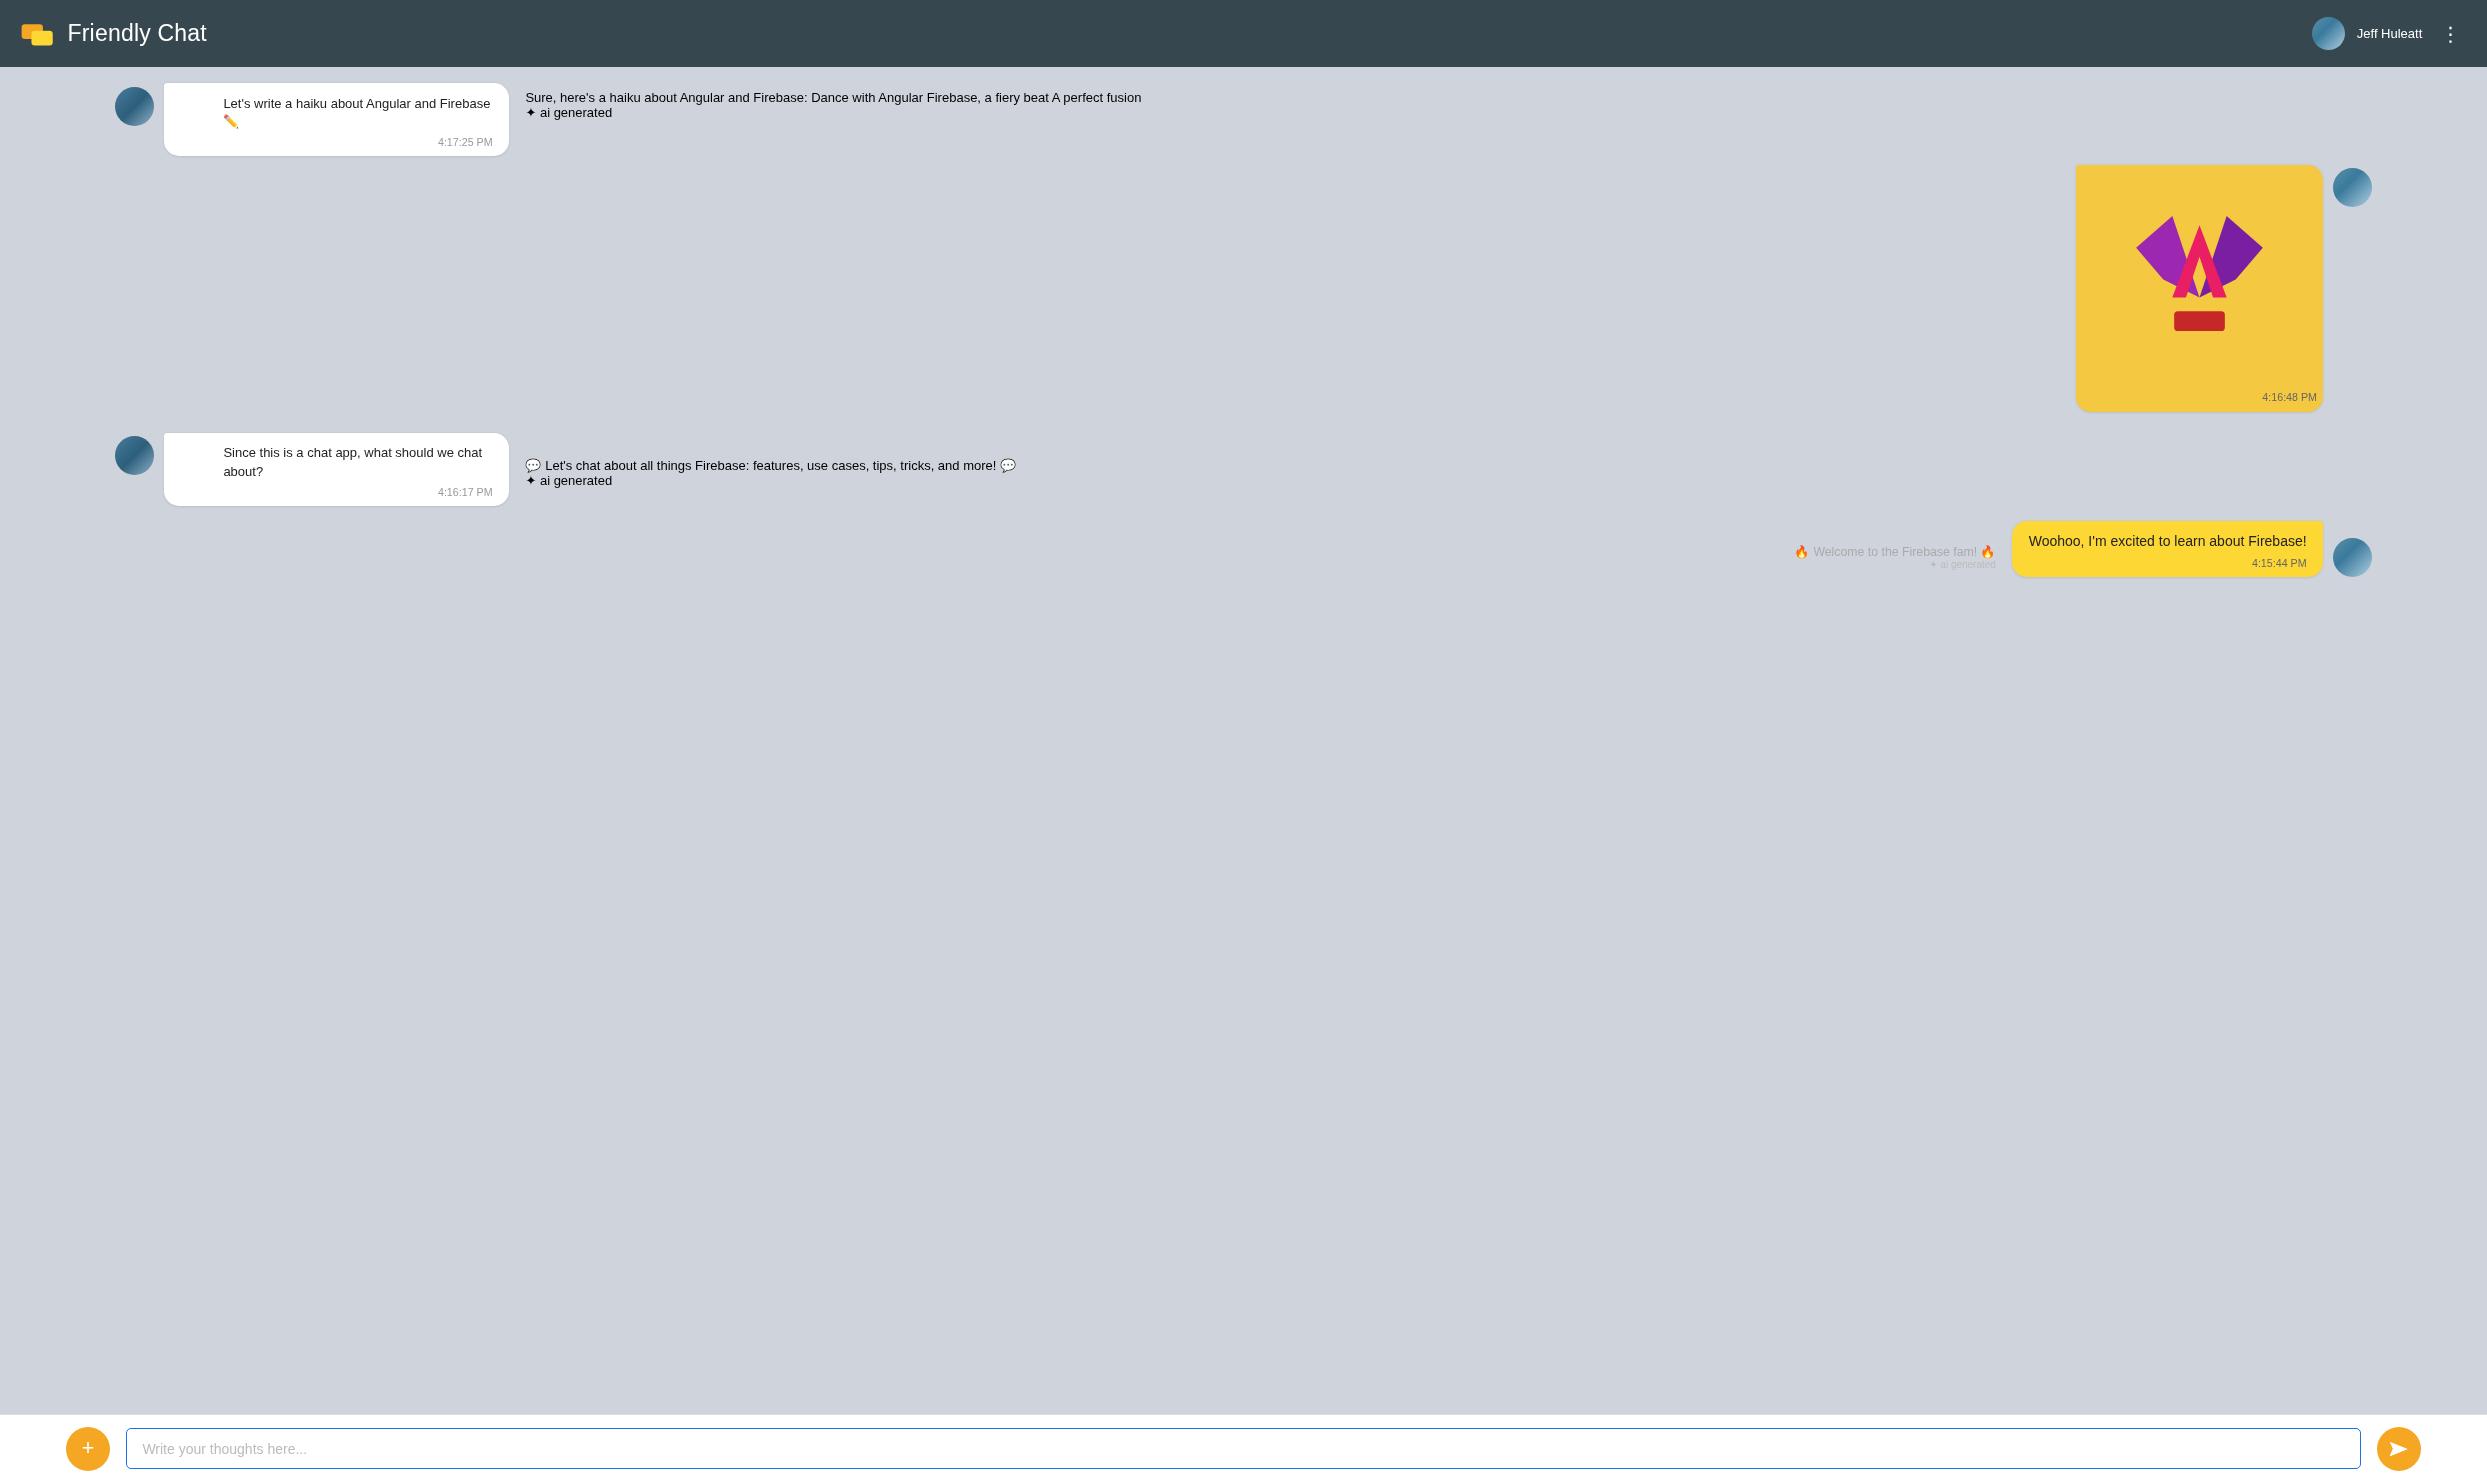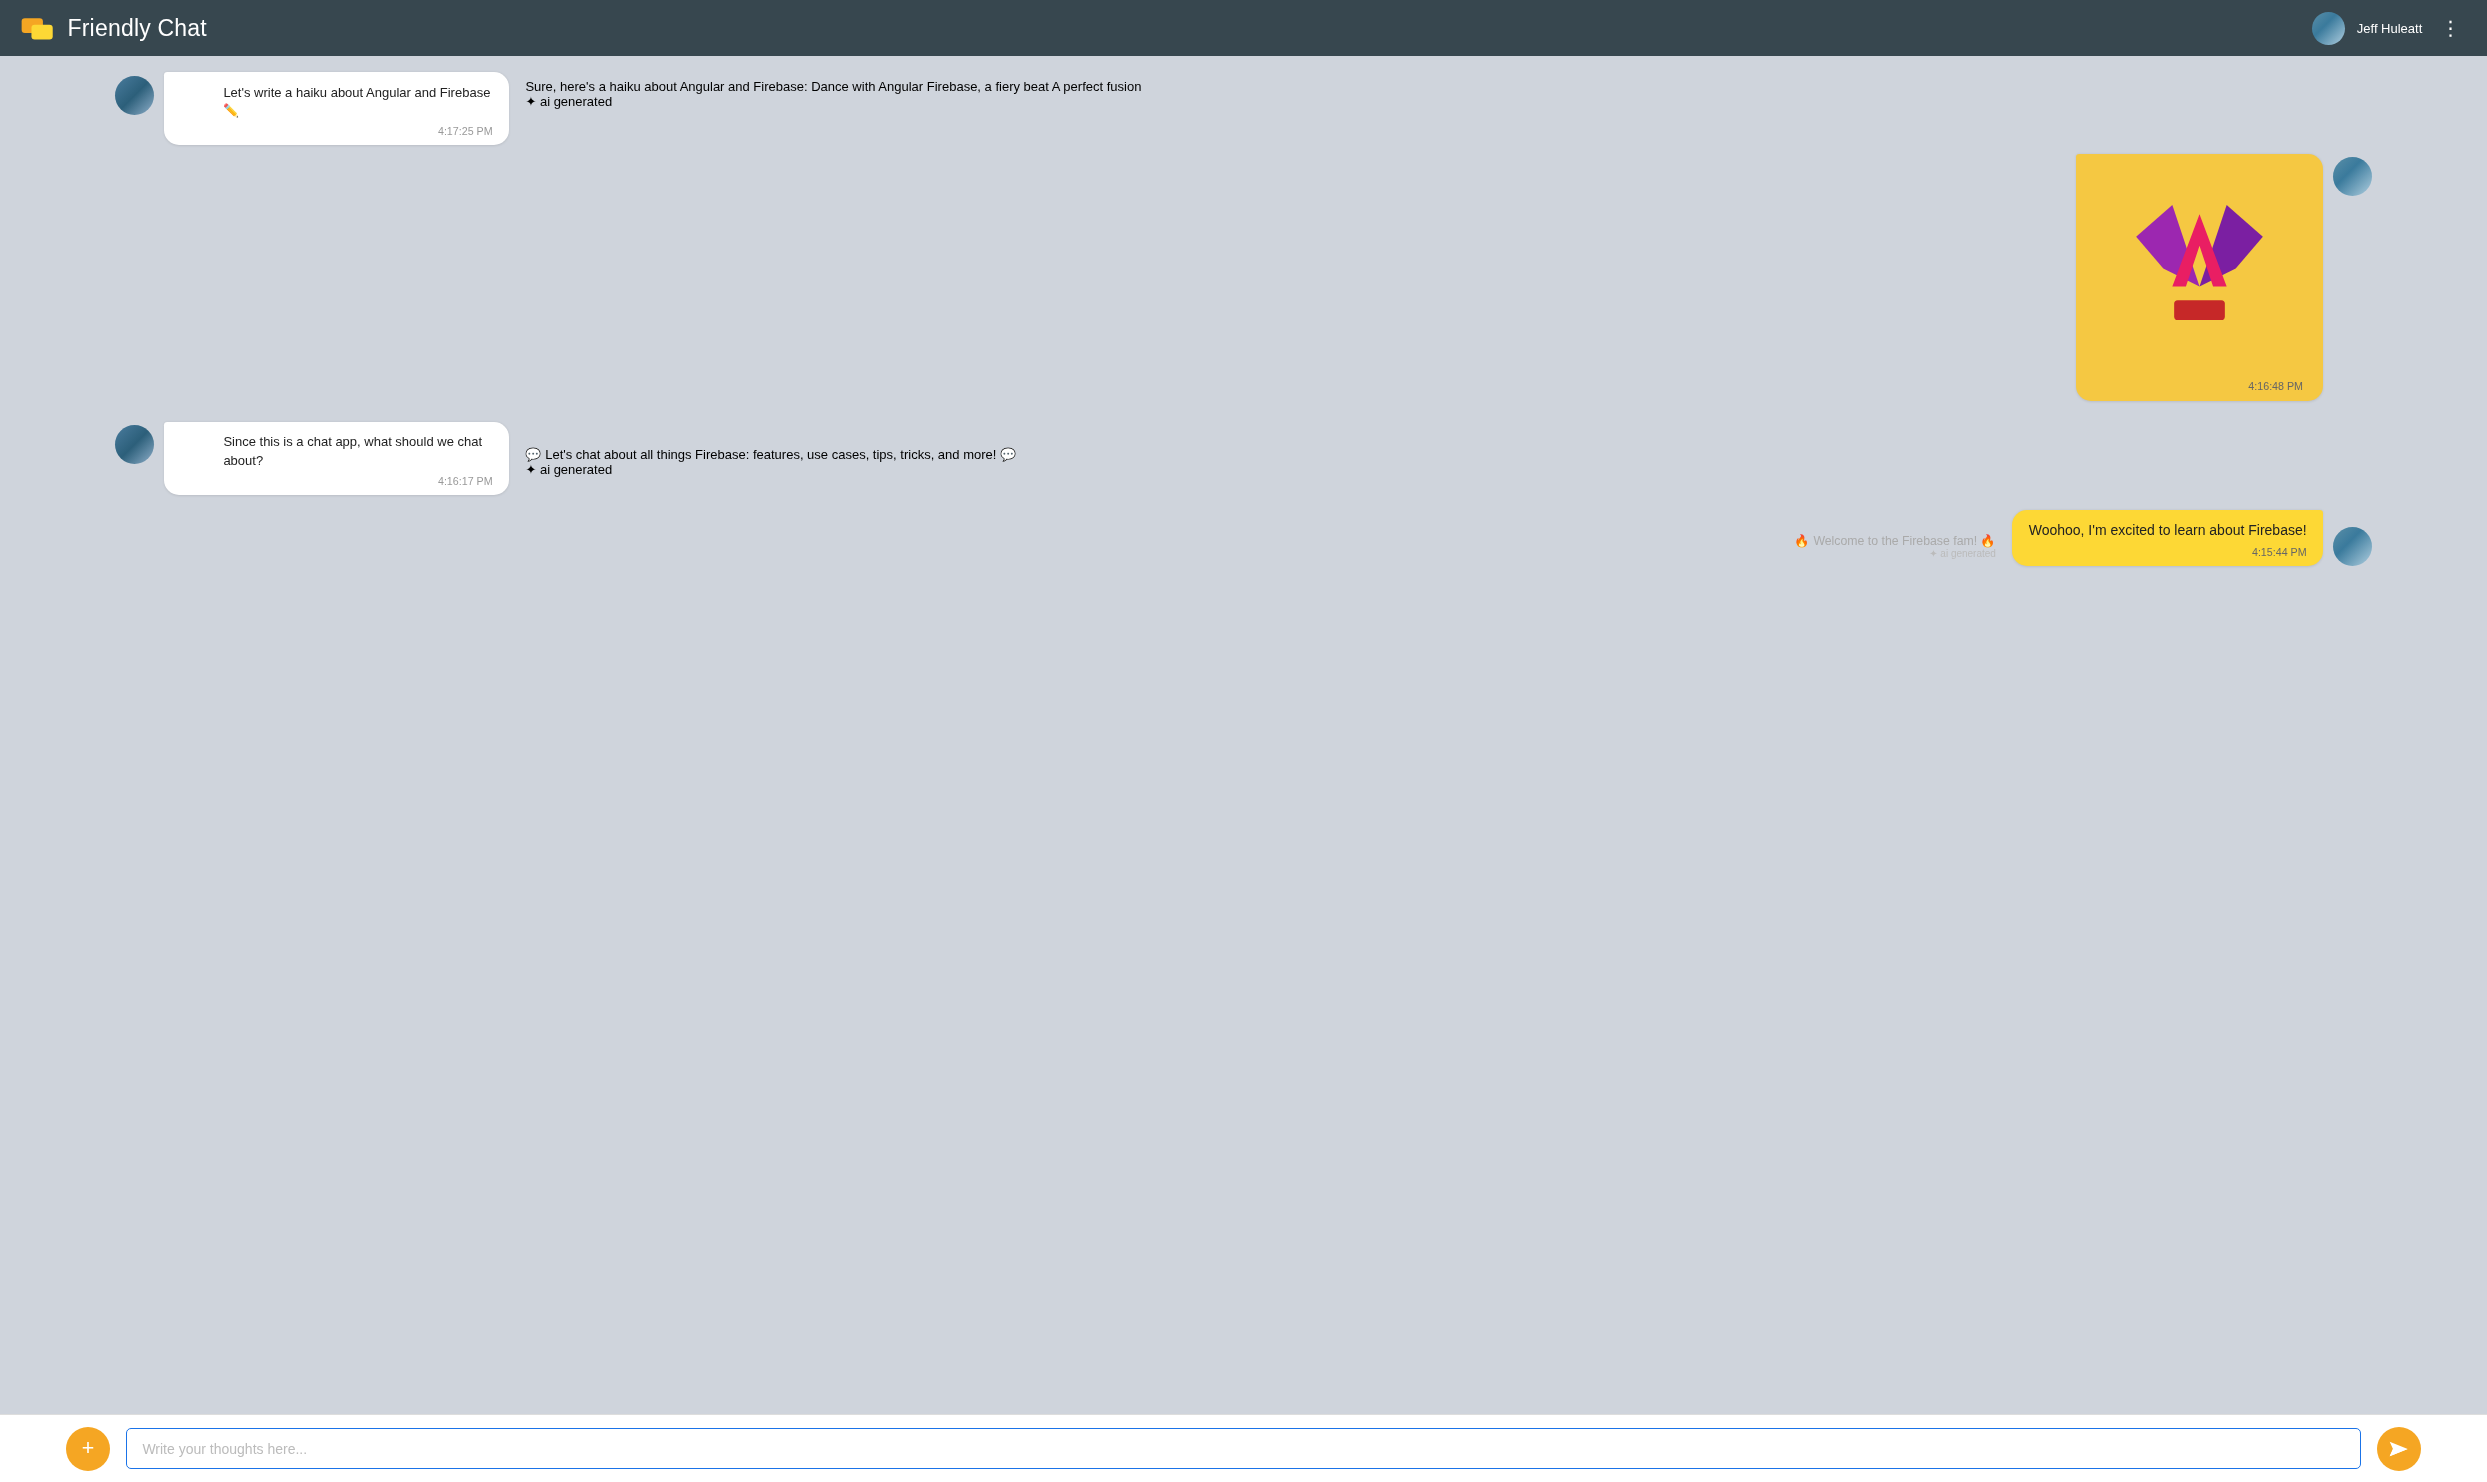--- a/index.html
+++ b/index.html
@@ -12,21 +12,21 @@
       overflow: hidden;
     }
 
     
     .header {
       background: #37474f;
       color: white;
       display: flex;
       align-items: center;
       padding: 0 20px;
-      height: 56px;
+      height: 67px;
       flex-shrink: 0;
       justify-content: space-between;
     }
     .header-left {
       display: flex;
       align-items: center;
       gap: 11.5px;
     }
     .logo-icon {
       width: 36px;
@@ -121,21 +121,21 @@
       position: relative;
       overflow: hidden;
       box-shadow: 0 0.8px 2.5px rgba(0,0,0,0.1);
       display: flex;
       align-items: center;
       justify-content: center;
     }
     .bubble-image .img-time {
       position: absolute;
       bottom: 8.2px;
-      right: 20px;
+      right: 6px;
       font-size: 10.7px;
       color: #666;
     }
 
     
     .bubble-outgoing {
       background: #fdd835;
       border-radius: 15px 3.3px 15px 15px;
       padding: 11.5px 16.4px 8.2px 16.4px;
       max-width: 345px;

